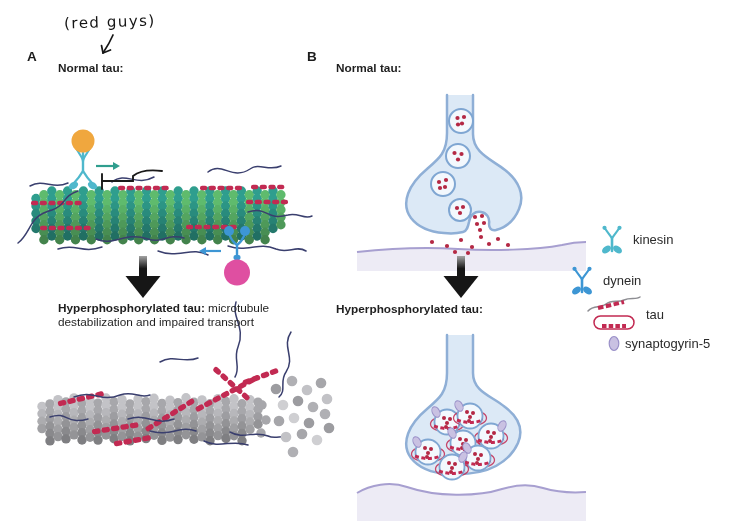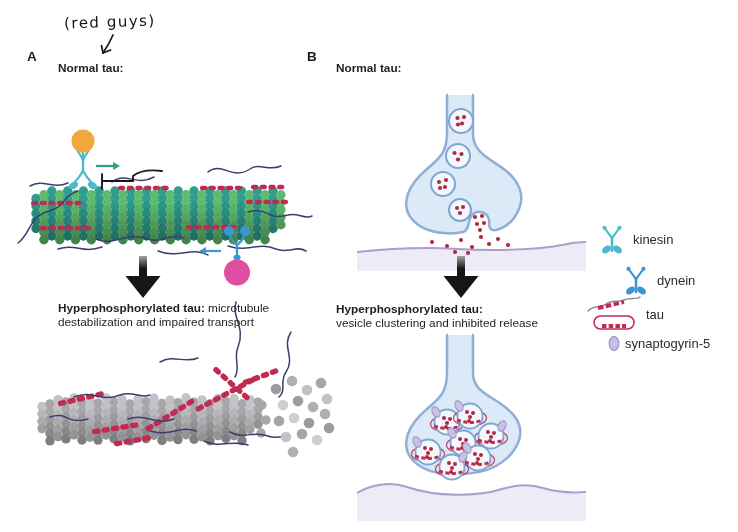--- a/index.html
+++ b/index.html
@@ -738,37 +738,36 @@
   <div class="h" style="left:58px;top:301px;width:256px">
     <b>Hyperphosphorylated tau:</b><span> microtubule destabilization and impaired transport</span>
   </div>
 
   <div class="pl" style="left:307px;top:49px">B</div>
   <div class="h" style="left:336px;top:61px;width:230px">
     <b>Normal tau:</b><br>
   </div>
   <div class="h" style="left:336px;top:302px;width:250px">
     <b>Hyperphosphorylated tau:</b><br>
-    <span>vesicle clustering and inhibited release</span>
   </div>
 
   <div class="legend">
     <div class="legend-row" style="left:599px;top:224px">
       <svg id="ic-kinesin" width="26" height="30" viewBox="0 0 26 30">
           <path d="M13,27 L13,14" stroke="#4fb8cc" stroke-width="2.6" fill="none" stroke-linecap="round"></path>
           <path d="M13,14 C10,10 8,7.5 6,4.5" stroke="#4fb8cc" stroke-width="2.2" fill="none" stroke-linecap="round"></path>
           <path d="M13,14 C16,10 18,7.5 20,4.5" stroke="#4fb8cc" stroke-width="2.2" fill="none" stroke-linecap="round"></path>
           <circle cx="5.5" cy="3.8" r="2.1" fill="#4fb8cc"></circle>
           <circle cx="20.5" cy="3.8" r="2.1" fill="#4fb8cc"></circle>
           <ellipse cx="7.5" cy="25.5" rx="5" ry="3.3" fill="#4fb8cc" transform="rotate(-38 7.5 25.5)"></ellipse>
           <ellipse cx="18.5" cy="25.5" rx="5" ry="3.3" fill="#4fb8cc" transform="rotate(38 18.5 25.5)"></ellipse>
         </svg>
       <span class="lg-lb">kinesin</span>
     </div>
-    <div class="legend-row" style="left:623px;top:265px">
+    <div class="legend-row" style="left:569px;top:265px">
       <svg id="ic-dynein" width="26" height="30" viewBox="0 0 26 30">
           <path d="M13,27 L13,14" stroke="#3d96d4" stroke-width="2.6" fill="none" stroke-linecap="round"></path>
           <path d="M13,14 C10,10 8,7.5 6,4.5" stroke="#3d96d4" stroke-width="2.2" fill="none" stroke-linecap="round"></path>
           <path d="M13,14 C16,10 18,7.5 20,4.5" stroke="#3d96d4" stroke-width="2.2" fill="none" stroke-linecap="round"></path>
           <circle cx="5.5" cy="3.8" r="2.1" fill="#3d96d4"></circle>
           <circle cx="20.5" cy="3.8" r="2.1" fill="#3d96d4"></circle>
           <ellipse cx="7.5" cy="25.5" rx="5" ry="3.3" fill="#3d96d4" transform="rotate(-38 7.5 25.5)"></ellipse>
           <ellipse cx="18.5" cy="25.5" rx="5" ry="3.3" fill="#3d96d4" transform="rotate(38 18.5 25.5)"></ellipse>
         </svg>
       <span class="lg-lb">dynein</span>

